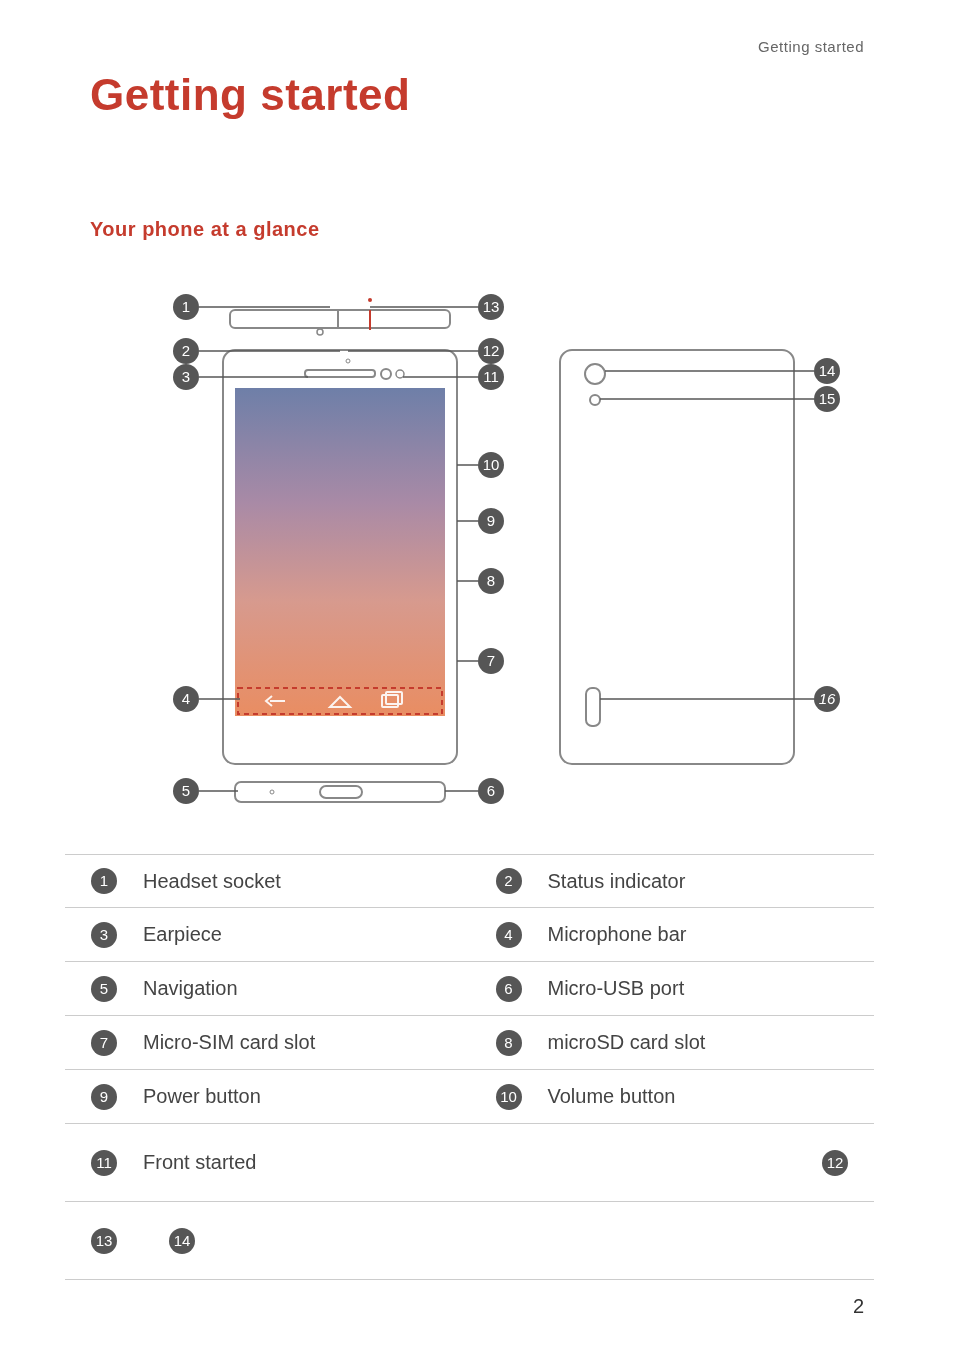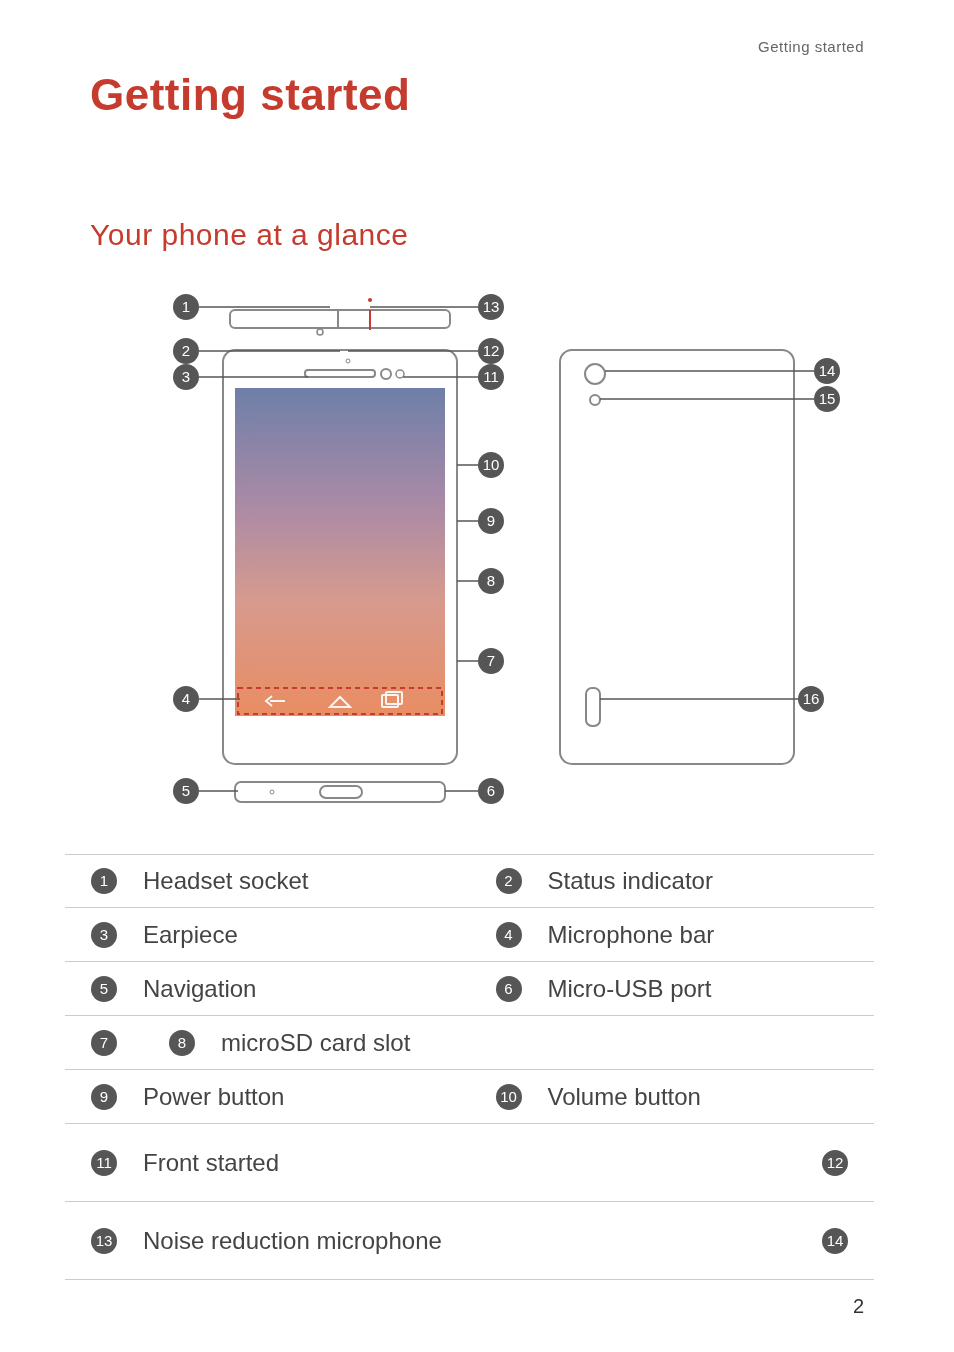--- a/index.html
+++ b/index.html
@@ -26,22 +26,22 @@
     left: 90px;
     font-size: 44px;
     font-weight: bold;
     color: #c53b2d;
     letter-spacing: 0.5px;
   }
   .sub-title {
     position: absolute;
     top: 218px;
     left: 90px;
-    font-size: 30px;
-    font-weight: normal;
+    font-size: 20px;
+    font-weight: bold;
     color: #c53b2d;
     letter-spacing: 0.5px;
   }
 
   
   .diagram {
     position: absolute;
     top: 288px;
     left: 90px;
     width: 774px;
@@ -70,21 +70,21 @@
   #c6  { left: 388px; top: 490px; }
   #c7  { left: 388px; top: 360px; }
   #c8  { left: 388px; top: 280px; }
   #c9  { left: 388px; top: 220px; }
   #c10 { left: 388px; top: 164px; }
   #c11 { left: 388px; top:  76px; }
   #c12 { left: 388px; top:  50px; }
   #c13 { left: 388px; top:   6px; }
   #c14 { left: 724px; top:  70px; }
   #c15 { left: 724px; top:  98px; }
-  #c16 { left: 708px; top: 398px; }
+  #c16 { left: 724px; top: 398px; font-style: italic; }
 
   
   .legend {
     position: absolute;
     top: 854px;
     left: 65px;
     right: 80px;
   }
   .legend-row {
     display: flex;
@@ -95,21 +95,21 @@
   .legend-row:first-child { border-top: 1px solid #ccc; }
   .legend-row.tall { min-height: 78px; }
   .legend-cell-num {
     width: 78px;
     display: flex;
     justify-content: center;
     align-items: center;
   }
   .legend-cell-label {
     flex: 1;
-    font-size: 24px;
+    font-size: 20px;
     color: #444;
     padding: 8px 4px 8px 0;
   }
   .badge {
     width: 26px; height: 26px; border-radius: 50%;
     background: #565656; color:#fff; font-size:15px;
     text-align:center; line-height:26px;
   }
 
   .page-num {
@@ -257,20 +257,21 @@
       <div class="legend-cell-label">Navigation</div>
       <div class="legend-cell-num">
         <div class="badge">6</div>
       </div>
       <div class="legend-cell-label">Micro-USB port</div>
     </div>
     <div class="legend-row">
       <div class="legend-cell-num">
         <div class="badge">7</div>
       </div>
+      <div class="legend-cell-label">Micro-SIM card slot</div>
       <div class="legend-cell-num">
         <div class="badge">8</div>
       </div>
       <div class="legend-cell-label">microSD card slot</div>
     </div>
     <div class="legend-row">
       <div class="legend-cell-num">
         <div class="badge">9</div>
       </div>
       <div class="legend-cell-label">Power button</div>
@@ -285,20 +286,19 @@
       </div>
       <div class="legend-cell-label">Front started</div>
       <div class="legend-cell-num">
         <div class="badge">12</div>
       </div>
     </div>
     <div class="legend-row tall">
       <div class="legend-cell-num">
         <div class="badge">13</div>
       </div>
-      <div class="legend-cell-label">Noise reduction microphone</div>
       <div class="legend-cell-num">
         <div class="badge">14</div>
       </div>
     </div>
   </div>
 
 <div class="page-num">2</div>
 
 </body></html>

